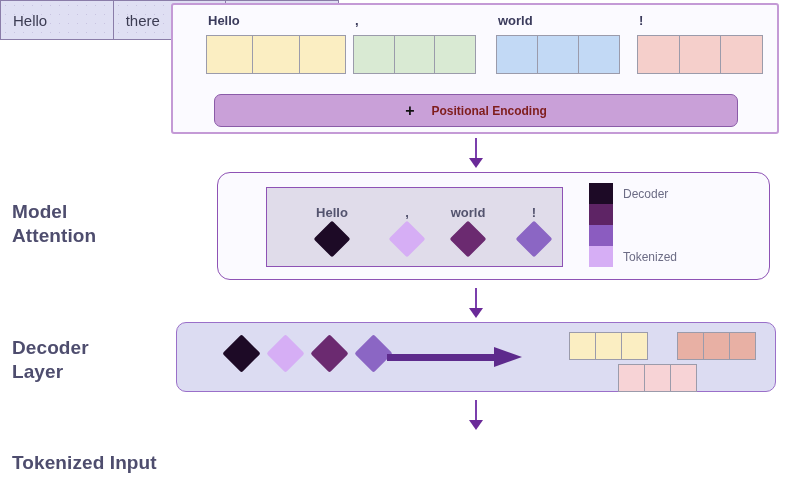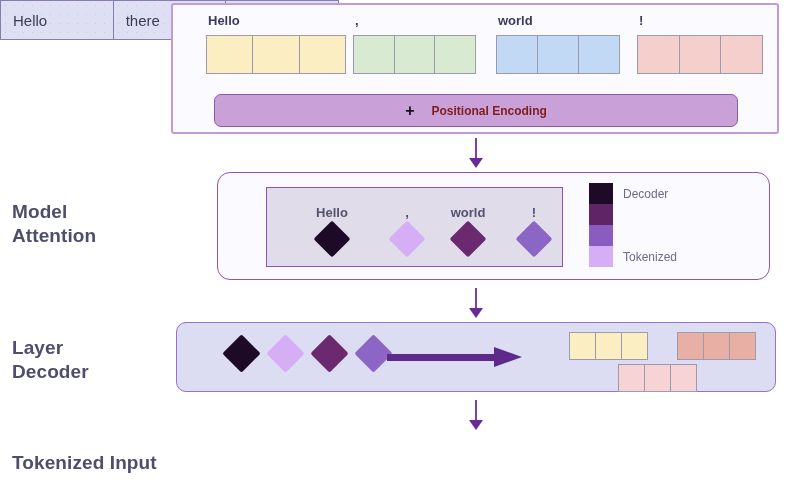--- a/index.html
+++ b/index.html
@@ -242,22 +242,22 @@
 
 <div class="row-label" style="left:12px; top:48px;">
 </div>
 
 <div class="row-label" style="left:12px; top:200px;">
   <div>Model</div>
   <div>Attention</div>
 </div>
 
 <div class="row-label" style="left:12px; top:336px;">
+  <div>Decoder</div>
   <div>Layer</div>
-  <div>Decoder</div>
 </div>
 
 <div class="row-label" style="left:12px; top:451px;">
   <div>Tokenized Input</div>
 </div>
 
 <div class="stage dotted" id="input-stage">
 
   <div class="token-group" style="left:33px; width:140px;">
     <span class="tok-label">Hello</span>

